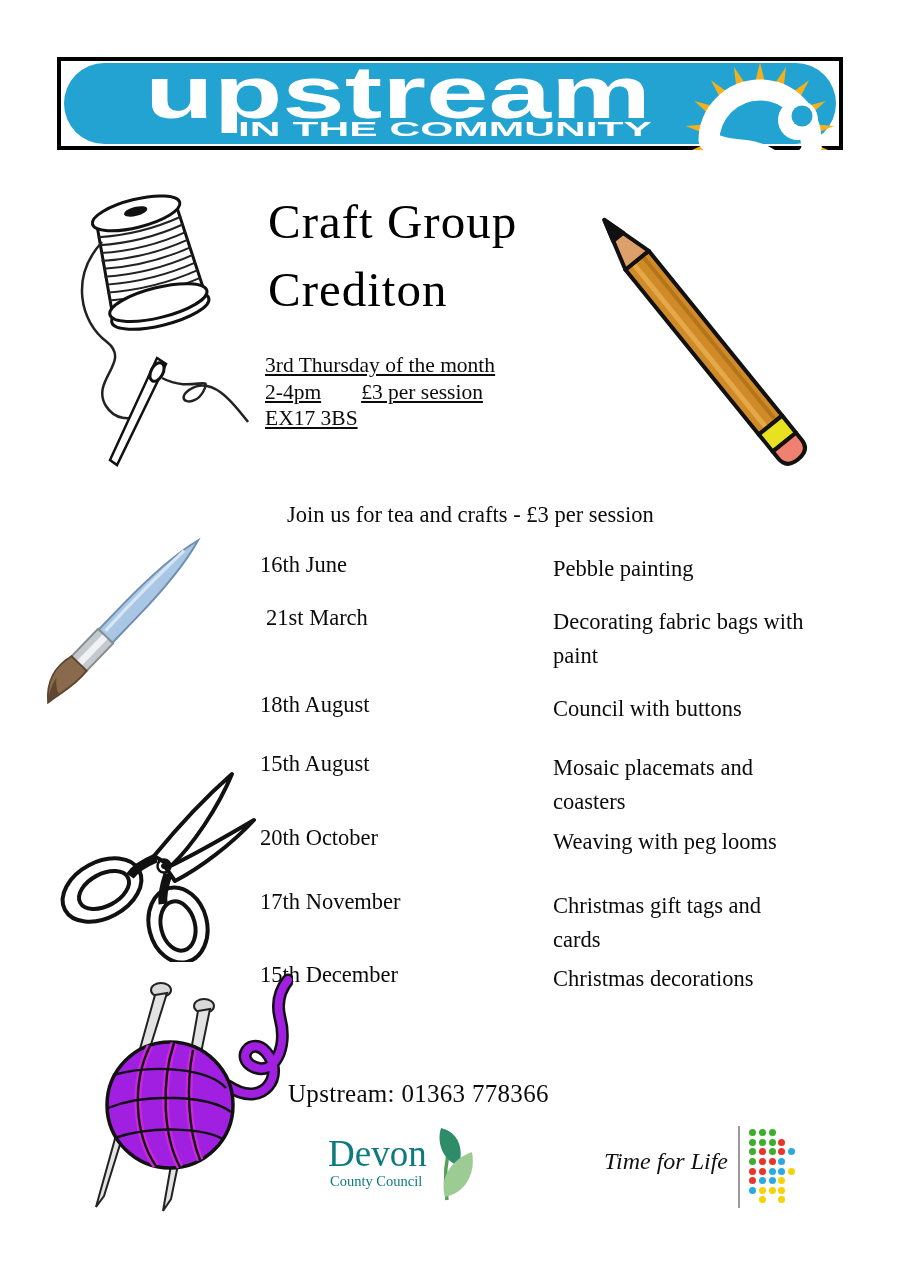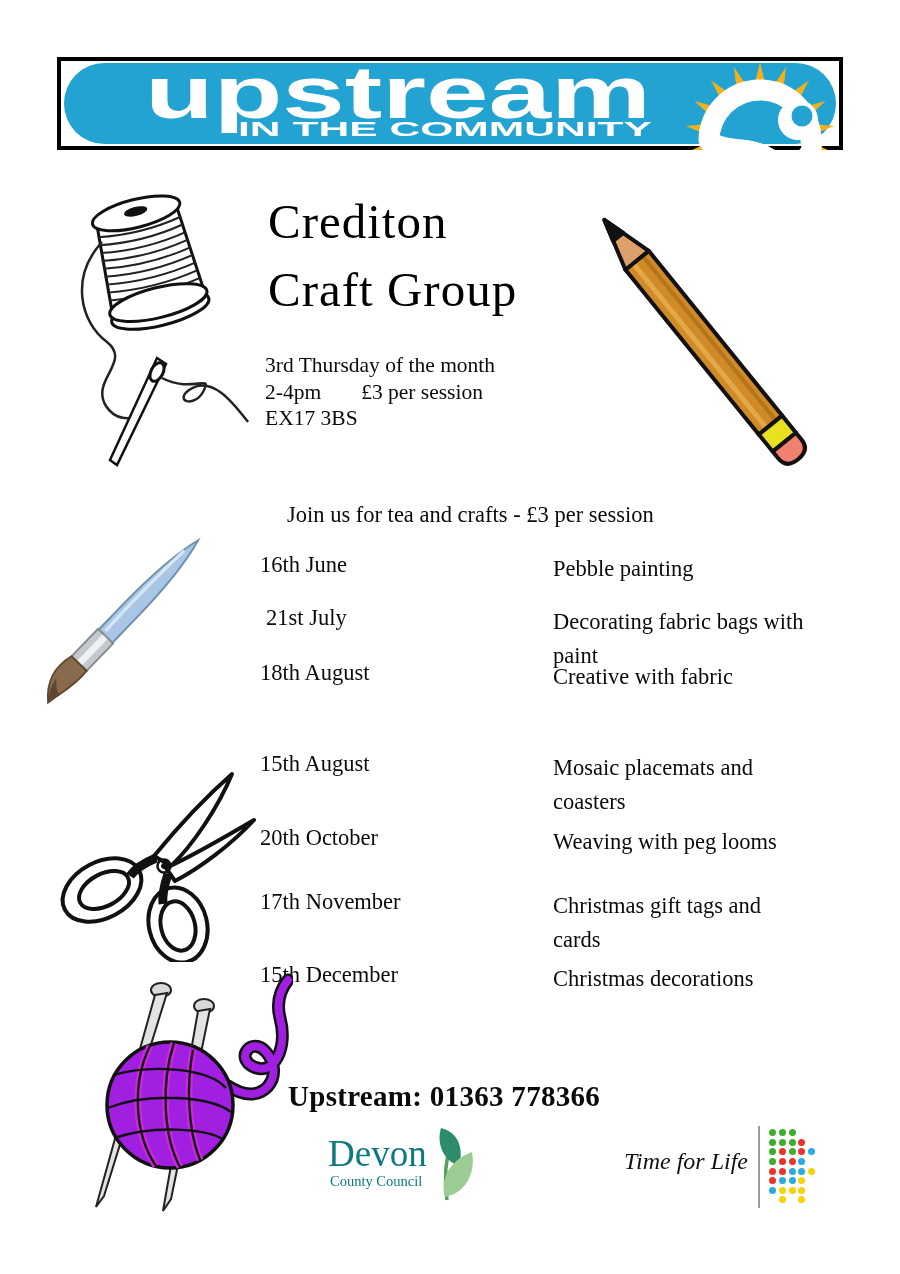--- a/index.html
+++ b/index.html
@@ -13,32 +13,32 @@
   
   .illu{position:absolute;}
   .illu svg{display:block;width:100%;height:100%;}
   .illu-spool{left:62px;top:182px;width:190px;height:290px;}
   .illu-pencil{left:588px;top:216px;width:230px;height:250px;}
   .illu-brush{left:22px;top:528px;width:200px;height:190px;}
   .illu-scissors{left:42px;top:762px;width:220px;height:200px;}
   .illu-yarn{left:58px;top:970px;width:235px;height:250px;}
   
   .page-title{position:absolute;left:268px;top:188px;font-size:49px;line-height:68px;letter-spacing:1px;color:#000;}
-  .details{position:absolute;left:265px;top:352px;font-size:21.5px;line-height:26.6px;}
+  .details{position:absolute;left:265px;top:352px;font-size:21.5px;line-height:26.6px;text-decoration:underline;}
   .details .gap{display:inline-block;width:40px;}
   .intro{position:absolute;left:259px;top:502px;font-size:22.5px;margin-left:28px;}
   .sched-row{position:absolute;left:260px;width:600px;height:70px;}
   .sched-date{position:absolute;left:0;top:0;font-size:22.5px;white-space:nowrap;}
   .sched-activity{position:absolute;left:293px;top:0;width:252px;font-size:22.5px;line-height:34px;font-family:Liberation Serif, serif;}
-  .contact{position:absolute;left:288px;top:1080px;font-size:29px;font-weight:700;letter-spacing:.3px;}
+  .contact{position:absolute;left:288px;top:1080px;font-size:25px;font-weight:400;letter-spacing:.3px;}
   
   .devon{position:absolute;left:328px;top:1126px;width:150px;height:80px;}
   .devon svg{display:block;width:100%;height:100%;}
   
-  .tfl{position:absolute;left:624px;top:1126px;display:flex;align-items:flex-start;}
+  .tfl{position:absolute;left:604px;top:1126px;display:flex;align-items:flex-start;}
   .tfl-text{font-style:italic;font-size:24px;color:#111;margin-top:22px;margin-right:10px;white-space:nowrap;}
   .tfl-divider{width:2px;height:82px;background:#9a9a9a;margin-right:8px;}
   .tfl-dots{display:block;padding-top:2px;}
   .dot-row{height:9.6px;line-height:0;white-space:nowrap;}
   .dot{display:inline-block;width:7px;height:7px;border-radius:50%;margin:1.2px 1.3px;}
 </style>
 </head>
 <body>
 
 <div class="page">
@@ -82,22 +82,22 @@
         <ellipse cx="85" cy="28" rx="12" ry="4.5" fill="#111"></ellipse>
       </g>
       <path d="M40,60 C8,95 18,140 45,160 C70,180 28,198 44,224 C52,237 68,240 80,231" fill="none" stroke="#222" stroke-width="2.5"></path>
       <path d="M100,196 C130,212 152,190 141,210 C132,226 112,219 127,208 C150,192 172,222 186,240" fill="none" stroke="#222" stroke-width="2.5"></path>
       <polygon points="95,176 104,182 55,283 48,278" fill="#fff" stroke="#111" stroke-width="2.5"></polygon>
       <ellipse cx="95" cy="190" rx="6" ry="10" transform="rotate(28 95 190)" fill="#fff" stroke="#111" stroke-width="3"></ellipse>
     </svg>
   </div>
 
   <div class="page-title">
+    <div>Craft Group</div>
     <div>Crediton</div>
-    <div>Craft Group</div>
   </div>
 
   <div class="illu illu-pencil">
     <svg viewBox="0 0 230 250">
       <g transform="translate(112,122) rotate(-39)" stroke="#111" stroke-width="4" stroke-linejoin="round">
         <rect x="-15" y="-100" width="30" height="212" fill="#D08A27"></rect>
         <line x1="-5" y1="-98" x2="-5" y2="110" stroke="#E3A848" stroke-width="5"></line>
         <line x1="7" y1="-98" x2="7" y2="110" stroke="#B4751B" stroke-width="4"></line>
         <polygon points="-15,-100 15,-100 0,-152" fill="#DDA06B"></polygon>
         <polygon points="-6.5,-130 6.5,-130 0,-152" fill="#111"></polygon>
@@ -126,26 +126,26 @@
         <path d="M5,114 C-2,106 -5,97 -7,89 C-2,95 3,99 8,100 Z" fill="#5E4630"></path>
       </g>
     </svg>
   </div>
 
   <div class="sched-row" style="top:552px">
     <div class="sched-date">16th June</div>
     <div class="sched-activity">Pebble painting</div>
   </div>
   <div class="sched-row" style="top:605px">
-    <div class="sched-date" style="left:6px">21st July</div>
+    <div class="sched-date" style="left:6px">21st March</div>
     <div class="sched-activity">Decorating fabric bags with paint</div>
   </div>
-  <div class="sched-row" style="top:660px">
+  <div class="sched-row" style="top:692px">
     <div class="sched-date">18th August</div>
-    <div class="sched-activity">Creative with fabric</div>
+    <div class="sched-activity">Council with buttons</div>
   </div>
   <div class="sched-row" style="top:751px">
     <div class="sched-date">15th August</div>
     <div class="sched-activity">Mosaic placemats and coasters</div>
   </div>
   <div class="sched-row" style="top:825px">
     <div class="sched-date">20th October</div>
     <div class="sched-activity">Weaving with peg looms</div>
   </div>
   <div class="sched-row" style="top:889px">

